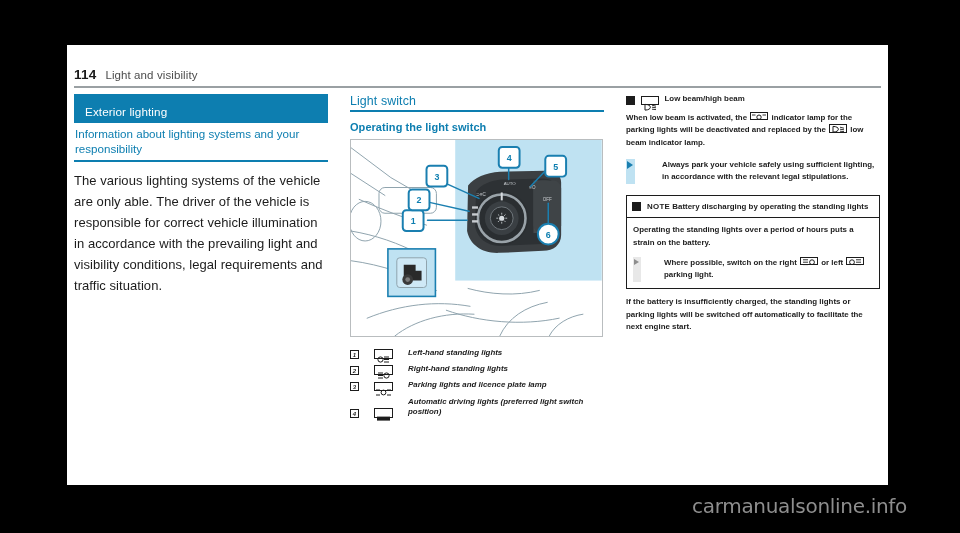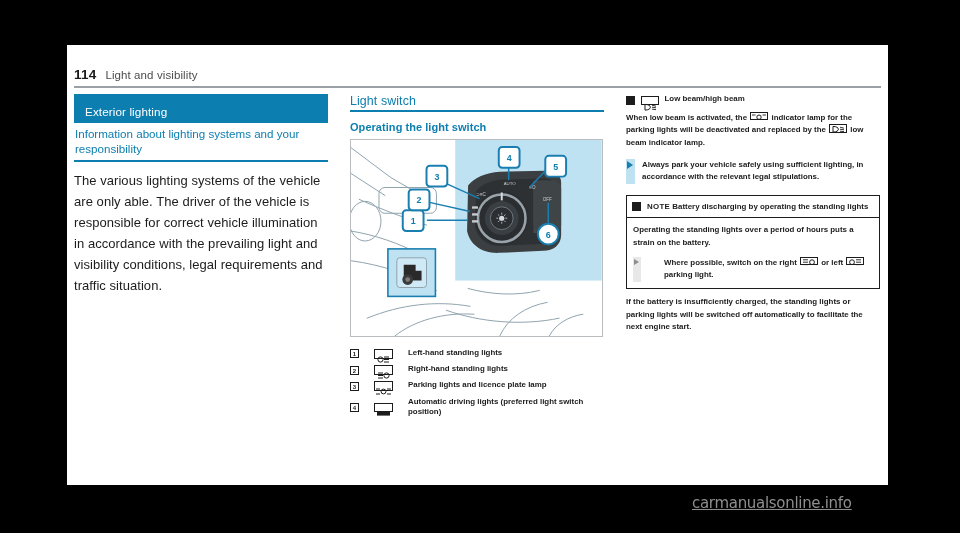--- a/index.html
+++ b/index.html
@@ -29,52 +29,52 @@
   
   .h2-blue{color:#0d7eb0;font-size:12.4px;letter-spacing:.1px;padding-bottom:2px;border-bottom:2px solid #0d7eb0;}
   .h3-blue{color:#0d7eb0;font-size:11px;font-weight:bold;margin-top:9px;margin-bottom:6px;letter-spacing:.05px;}
 
   
   .figure{position:relative;width:253px;height:198px;background:#fff;border:1px solid #b9bdbf;box-sizing:border-box;overflow:hidden;}
   .figure svg{display:block;width:100%;height:100%;}
 
   
   .legend{margin-top:11px;}
-  .leg-row{display:flex;align-items:center;gap:15px;margin-bottom:5.5px;}
+  .leg-row{display:flex;align-items:flex-end;gap:15px;margin-bottom:5.5px;font-style:italic;}
   .num-box{flex:0 0 auto;width:9px;height:9px;border:1.1px solid #1c1c1c;font-size:6px;line-height:9px;text-align:center;font-weight:bold;color:#1c1c1c;box-sizing:border-box;margin-top:1px;}
   .sym{flex:0 0 auto;height:9.5px;min-width:17px;border:1.1px solid #1c1c1c;box-sizing:border-box;margin-top:1px;position:relative;background:#fff;}
   .leg-txt{font-size:7.9px;line-height:1.35;font-weight:bold;color:#1c1c1c;}
 
   
   .r-row{display:flex;align-items:flex-end;gap:5px;margin-bottom:5px;}
   .sq-mark{flex:0 0 auto;width:8.5px;height:8.5px;background:#1c1c1c;margin-top:1.5px;}
   .circ-mark{flex:0 0 auto;width:9px;height:9px;border-radius:50%;background:#0d7eb0;margin-top:1.5px;}
   .para{font-size:7.9px;line-height:1.6;font-weight:bold;color:#1c1c1c;margin-top:7px;}
   .inline-sym{display:inline-block;height:8.5px;min-width:16px;border:1.1px solid #1c1c1c;vertical-align:-1.5px;background:#fff;position:relative;margin:0 1px;box-sizing:border-box;}
 
   
   .bullet-blk{display:flex;gap:7px;margin-top:9px;}
   .blue-bar{flex:0 0 auto;width:9px;background:#bfe2f2;position:relative;}
   .blue-bar:after{content:"";position:absolute;left:1px;top:2px;width:0;height:0;border-left:6px solid #1a7fb0;border-top:4px solid transparent;border-bottom:4px solid transparent;}
-  .bullet-txt{font-size:7.9px;line-height:1.6;font-weight:bold;color:#1c1c1c;}
+  .bullet-txt{font-size:7.9px;line-height:1.6;font-weight:bold;color:#1c1c1c;margin-left:20px;}
 
   
   .note-box{margin-top:11px;border:1.4px solid #1c1c1c;}
   .note-head{display:flex;gap:6px;padding:5px 6px 5px 5px;border-bottom:1.4px solid #1c1c1c;}
   .note-ico{flex:0 0 auto;width:9px;height:9px;background:#1c1c1c;margin-top:1px;}
   .note-htxt{font-size:7.9px;line-height:1.45;font-weight:bold;color:#1c1c1c;}
   .note-htxt .lbl{letter-spacing:.3px;}
   .note-body{padding:6px 6px 6px 6px;}
   .note-p{font-size:7.9px;line-height:1.6;font-weight:bold;color:#1c1c1c;}
   .note-bullet{display:flex;gap:23px;margin-top:7px;}
   .gray-bar{flex:0 0 auto;width:8px;background:#e8e8e8;position:relative;}
   .gray-bar:after{content:"";position:absolute;left:1px;top:2px;width:0;height:0;border-left:5.5px solid #8d8d8d;border-top:3.6px solid transparent;border-bottom:3.6px solid transparent;}
 
   
-  .watermark{position:absolute;left:692px;top:494px;font-size:15px;color:#8e8e8e;font-family:"DejaVu Sans",sans-serif;letter-spacing:-.3px;white-space:nowrap;text-decoration:underline;}
+  .watermark{position:absolute;left:692px;top:494px;font-size:20px;color:#8e8e8e;font-family:"DejaVu Sans",sans-serif;letter-spacing:-.3px;white-space:nowrap;}
 </style>
 </head>
 <body>
 
 <div class="screen">
 
   <div class="page">
 
     <div class="pg-header">
       <div class="pg-headrow">

